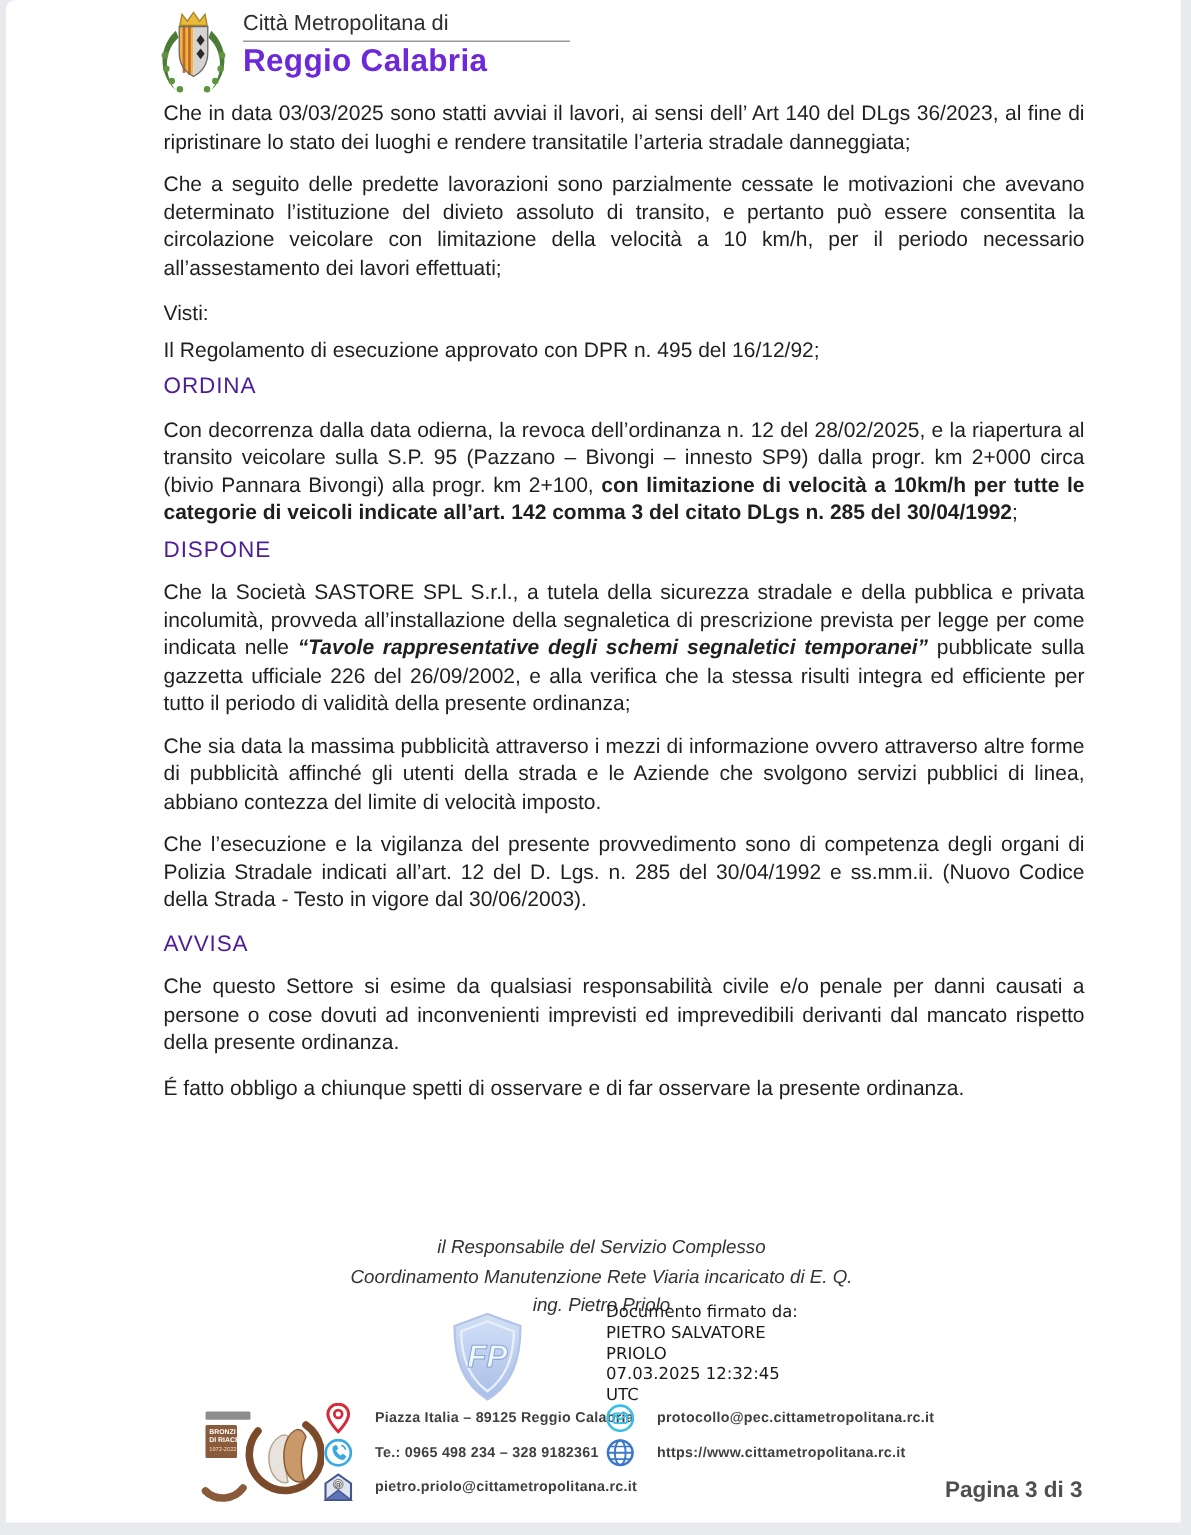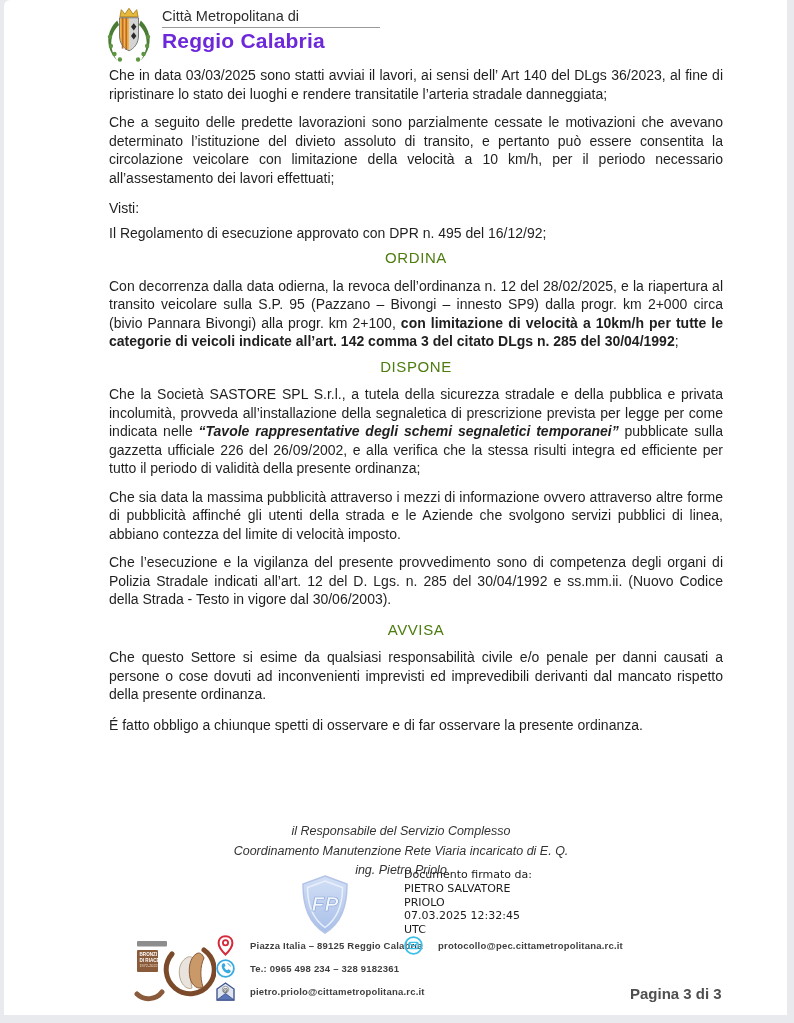--- a/index.html
+++ b/index.html
@@ -20,21 +20,21 @@
   .header { position:absolute; left:96px; top:4px; height:60px; }
   .crest { position:absolute; left:0; top:2px; width:58px; height:58px; }
   .org { position:absolute; left:62px; top:4px; width:240px; }
   .org-line1 { font-size:14.5px; color:#2d2d2d; padding-bottom:3px; border-bottom:1px solid #9a9a9a; width:218px; }
   .org-line2 { font-size:21px; font-weight:bold; color:#6d28d9; margin-top:1px; letter-spacing:0.2px; }
   
   .doc { position:absolute; left:93px; top:66px; width:614px; font-size:14px; line-height:18.5px; text-align:justify;margin-left:12px; }
   .doc p { margin-bottom:10px; }
   .doc p.tight { margin-bottom:6px; }
   .doc p.wide { margin-bottom:12px; }
-  .heading { text-align:center; font-size:15px; letter-spacing:0.6px; color:#4d7c0f; margin:7px 0 9px 0; }
+  .heading { font-size:15px; letter-spacing:0.6px; color:#4c1d95; margin:7px 0 9px 0; }
   .b { font-weight:bold; }
   .i { font-style:italic;font-weight:bold; }
   
   .signature { position:absolute; left:0; top:822px; width:794px; text-align:center;
                font-style:italic; font-size:12.5px; line-height:19.5px; color:#333; }
   .stamp-shield { position:absolute; left:293px; top:874px; width:56px; height:62px; }
   .stamp-text { position:absolute; left:400px; top:868px; font-family:"DejaVu Sans", sans-serif;
                 font-size:11px; line-height:13.8px; color:#1a1a1a; text-align:left; }
   
   .footer { position:absolute; left:0; top:930px; width:794px; height:90px; }
@@ -179,18 +179,30 @@
       <div class="row">
         <span class="ic">
           <svg width="19" height="19" viewBox="0 0 19 19">
             <circle cx="9.5" cy="9.5" r="8.4" fill="none" stroke="#3bbfe8" stroke-width="1.8"></circle>
             <rect x="5" y="6.3" width="9" height="6.4" rx="1" fill="none" stroke="#3bbfe8" stroke-width="1.3"></rect>
             <path d="M5 7 L9.5 10.3 L14 7" fill="none" stroke="#3bbfe8" stroke-width="1.3"></path>
           </svg>
         </span>
         <span>protocollo@pec.cittametropolitana.rc.it</span>
       </div>
+      <div class="row">
+        <span class="ic">
+          <svg width="19" height="19" viewBox="0 0 19 19">
+            <circle cx="9.5" cy="9.5" r="8.2" fill="none" stroke="#3a78c9" stroke-width="1.7"></circle>
+            <ellipse cx="9.5" cy="9.5" rx="3.6" ry="8.2" fill="none" stroke="#3a78c9" stroke-width="1.3"></ellipse>
+            <line x1="1.3" y1="9.5" x2="17.7" y2="9.5" stroke="#3a78c9" stroke-width="1.3"></line>
+            <line x1="2.6" y1="5.3" x2="16.4" y2="5.3" stroke="#3a78c9" stroke-width="1.1"></line>
+            <line x1="2.6" y1="13.7" x2="16.4" y2="13.7" stroke="#3a78c9" stroke-width="1.1"></line>
+          </svg>
+        </span>
+        <span>https://www.cittametropolitana.rc.it</span>
+      </div>
     </div>
 
     <div class="pagenum">Pagina 3 di 3</div>
   </div>
 
 </div>
 
 </body></html>

